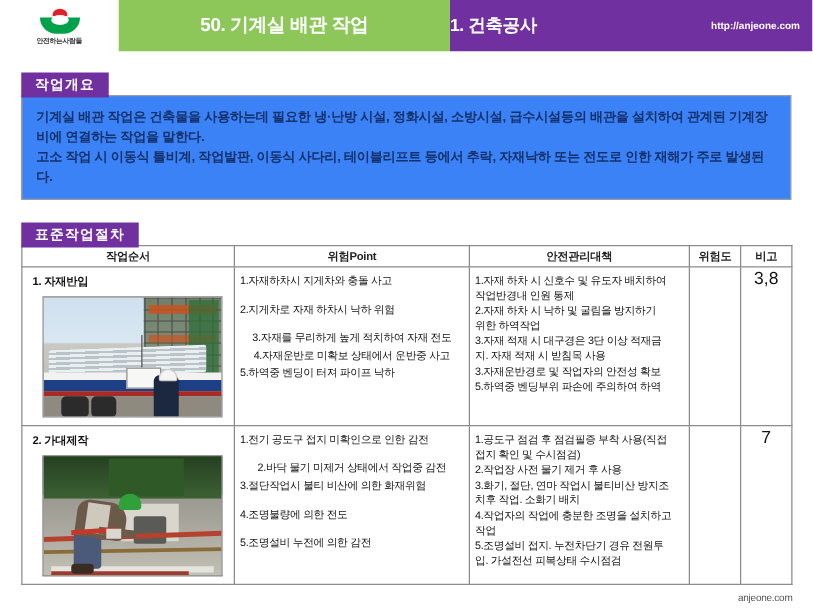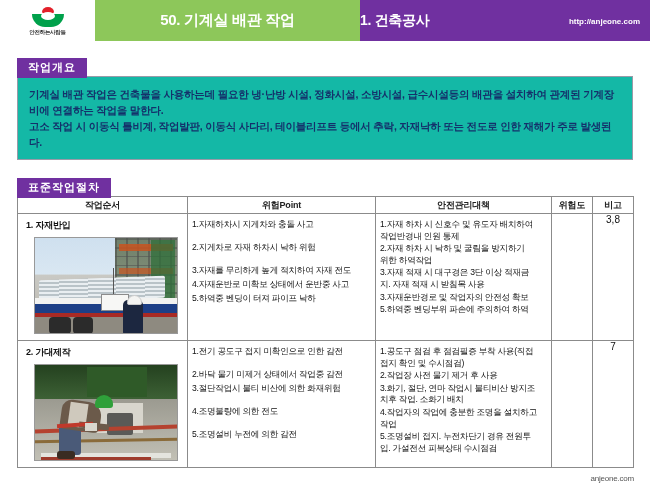--- a/index.html
+++ b/index.html
@@ -56,21 +56,21 @@
     position: absolute;
     background: #7030A0; color: #ffffff;
     font-size: 11px; font-weight: bold; letter-spacing: 1px;
     padding: 2px 11px 3px 11px;
     z-index: 5;
   }
 
   
   .overview-box {
     position: absolute; left: 17px; top: 76px; width: 616px; height: 84px;
-    background: #14b8a6; border: 1px solid #9a9aa8;
+    background: #3b82f6; border: 1px solid #9a9aa8;
   }
   .overview-text {
     padding: 9px 11px 0 11px;
     font-size: 10.5px; line-height: 16px; color: #14316b; font-weight: bold;
     letter-spacing: -0.2px; white-space: pre-line;
   }
 
   
   .proc-table {
     position: absolute; left: 17px; top: 196px; width: 616px;
@@ -150,25 +150,25 @@
   .ph2-glove { position: absolute; left: 50px; top: 58px; width: 12px; height: 8px; background: #d9d7ce; }
   .ph2-tool  { position: absolute; left: 22px; top: 58px; width: 36px; height: 4px; background: #c0392b; transform: rotate(-4deg); }
   .ph2-boot  { position: absolute; left: 22px; top: 86px; width: 18px; height: 8px; background: #3a2c22; border-radius: 3px; }
 
   .list-cell { padding: 5px 4px 6px 4px; }
   .list-line {
     font-size: 8.6px; line-height: 11px; color: #111; letter-spacing: -0.25px;
     margin-bottom: 0px; white-space: pre-line;
   }
   .list-line.gap-lg { margin-bottom: 12px; }
-  .list-line.gap-sm { margin-bottom: 3px; }
+  .list-line.gap-sm { margin-bottom: 3px; text-align: center; }
 
   .meas-line { font-size: 8.6px; line-height: 11.6px; color: #111; letter-spacing: -0.25px; white-space: pre-line; margin-bottom: 1px; }
 
-  .mid-cell { text-align: center; font-size: 10px; color: #111; vertical-align: middle; }
+  .mid-cell { text-align: center; font-size: 14px; color: #111; vertical-align: middle; }
 
   .footer {
     position: absolute; right: 16px; bottom: 5px;
     font-size: 8px; color: #555; letter-spacing: -0.2px;
   }
 </style>
 </head>
 <body>
 
 <div class="page">

